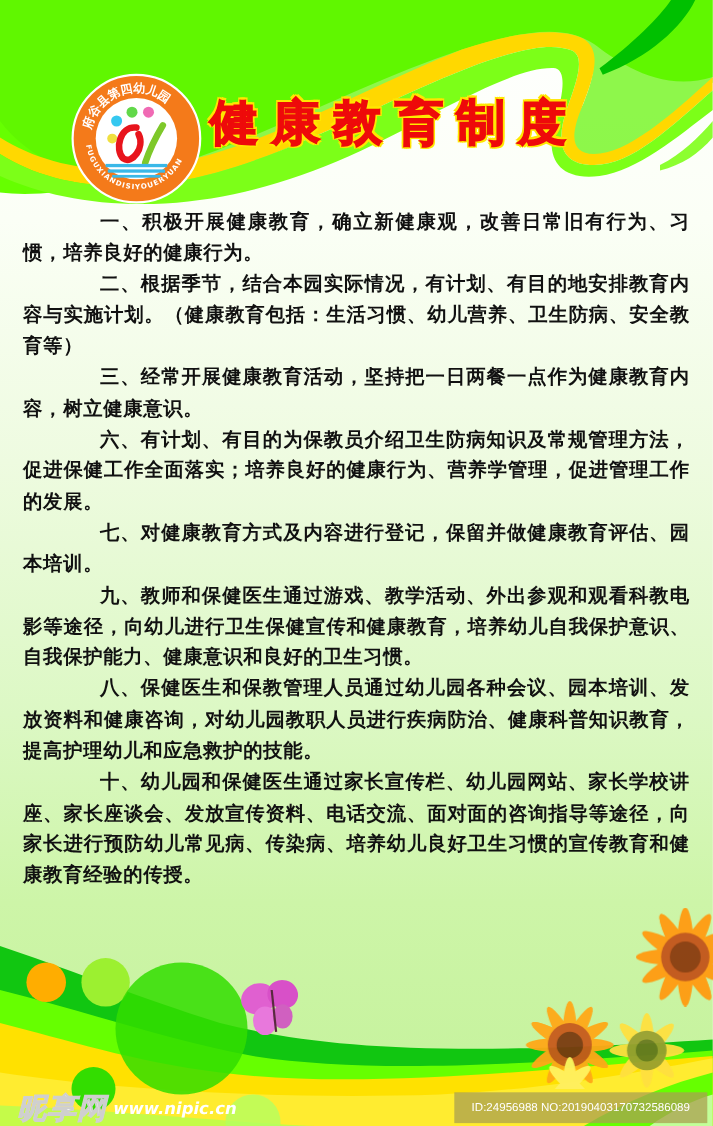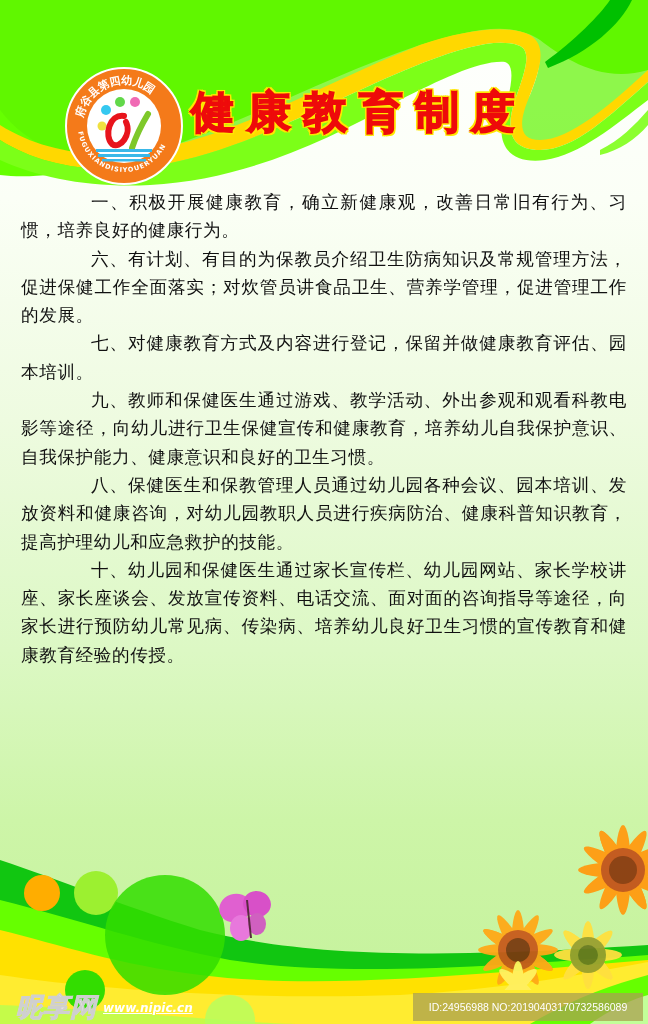--- a/index.html
+++ b/index.html
@@ -7,27 +7,27 @@
     font-family:"DejaVu Sans","Liberation Sans",sans-serif;
     background:linear-gradient(180deg,#ffffff 0px,#fbfff6 200px,#eefbe0 420px,#dcf8c4 650px,#cdf5a8 820px,#c4f29a 1024px);}
   .bg-svg{position:absolute;left:0;top:0;width:648px;height:1024px;z-index:0;}
   .logo{position:absolute;left:64px;top:66px;width:120px;height:120px;z-index:2;}
   .title{position:absolute;left:188px;top:84px;z-index:3;display:flex;gap:6px;}
   .title span{font-family:"DejaVu Sans","Liberation Sans",sans-serif;font-weight:900;
     font-size:44px;line-height:56px;color:#ee0a0a;width:50px;text-align:center;
     -webkit-text-stroke:1.5px #ee0a0a;
     text-shadow:0 0 2px #ffee00,0 0 3px #ffee00,1px 1px 0 #ffe600,-1px -1px 0 #ffe600,2px 0 0 #ffe600,-2px 0 0 #ffe600,0 2px 0 #ffe600,0 -2px 0 #ffe600,2px 2px 0 #ffe600,-2px -2px 0 #ffe600,2px -2px 0 #ffe600,-2px 2px 0 #ffe600;}
   .content{position:absolute;left:21px;top:188px;width:606px;z-index:3;
-    font-size:17.6px;line-height:28.3px;color:#111;letter-spacing:0.6px;}
+    font-size:17.6px;line-height:28.3px;color:#111;letter-spacing:0.6px;font-weight:bold;}
   .content p{margin:0;text-indent:70px;text-align:justify;}
   .flowers{position:absolute;right:0;top:810px;width:240px;height:180px;z-index:1;}
   .butterfly{position:absolute;left:215px;top:888px;width:62px;height:60px;z-index:4;}
   .watermark{position:absolute;left:16px;top:990px;z-index:5;display:flex;align-items:center;gap:6px;}
   .wm-cn{font-size:26px;font-weight:900;font-style:italic;color:#fff;-webkit-text-stroke:1px #cfcfcf;letter-spacing:1px;}
-  .wm-url{font-size:12px;font-weight:bold;font-style:italic;color:#fff;text-decoration:underline;}
+  .wm-url{font-size:15px;font-weight:bold;font-style:italic;color:#fff;}
   .idbox{position:absolute;left:413px;top:993px;width:230px;height:28px;z-index:5;
     background:rgba(170,160,80,0.75);color:#fff;font-size:10.5px;line-height:28px;
     text-align:center;font-family:"Liberation Sans",sans-serif;}
 </style>
 </head>
 <body>
 
 <svg class="bg-svg" viewBox="0 0 648 1024" xmlns="http://www.w3.org/2000/svg">
 
   <path d="M0,0 L648,0 L648,70 C600,85 560,55 540,40 C510,20 470,30 420,45 C330,75 250,120 160,150 C100,170 40,180 0,175 Z" fill="#66ff00"></path>
@@ -136,21 +136,23 @@
 <svg class="butterfly" viewBox="0 0 62 60" xmlns="http://www.w3.org/2000/svg">
   <ellipse cx="20" cy="20" rx="16" ry="14" fill="#e060d0" transform="rotate(-20 20 20)"></ellipse>
   <ellipse cx="42" cy="16" rx="14" ry="13" fill="#d850c8" transform="rotate(15 42 16)"></ellipse>
   <ellipse cx="26" cy="40" rx="11" ry="13" fill="#e878dc"></ellipse>
   <ellipse cx="42" cy="36" rx="9" ry="11" fill="#d060c0"></ellipse>
   <path d="M32,12 L36,50" stroke="#5a2a40" stroke-width="2"></path>
 </svg>
 
 <div class="content">
   <p>一、积极开展健康教育，确立新健康观，改善日常旧有行为、习惯，培养良好的健康行为。</p>
-  <p>六、有计划、有目的为保教员介绍卫生防病知识及常规管理方法，促进保健工作全面落实；对炊管员讲食品卫生、营养学管理，促进管理工作的发展。</p>
+  <p>二、根据季节，结合本园实际情况，有计划、有目的地安排教育内容与实施计划。（健康教育包括：生活习惯、幼儿营养、卫生防病、安全教育等）</p>
+  <p>三、经常开展健康教育活动，坚持把一日两餐一点作为健康教育内容，树立健康意识。</p>
+  <p>六、有计划、有目的为保教员介绍卫生防病知识及常规管理方法，促进保健工作全面落实；培养良好的健康行为、营养学管理，促进管理工作的发展。</p>
   <p>七、对健康教育方式及内容进行登记，保留并做健康教育评估、园本培训。</p>
   <p>九、教师和保健医生通过游戏、教学活动、外出参观和观看科教电影等途径，向幼儿进行卫生保健宣传和健康教育，培养幼儿自我保护意识、自我保护能力、健康意识和良好的卫生习惯。</p>
   <p>八、保健医生和保教管理人员通过幼儿园各种会议、园本培训、发放资料和健康咨询，对幼儿园教职人员进行疾病防治、健康科普知识教育，提高护理幼儿和应急救护的技能。</p>
   <p>十、幼儿园和保健医生通过家长宣传栏、幼儿园网站、家长学校讲座、家长座谈会、发放宣传资料、电话交流、面对面的咨询指导等途径，向家长进行预防幼儿常见病、传染病、培养幼儿良好卫生习惯的宣传教育和健康教育经验的传授。</p>
 </div>
 
 <div class="watermark">
   <span class="wm-cn">昵享网</span>
   <span class="wm-url">www.nipic.cn</span>
 </div>

